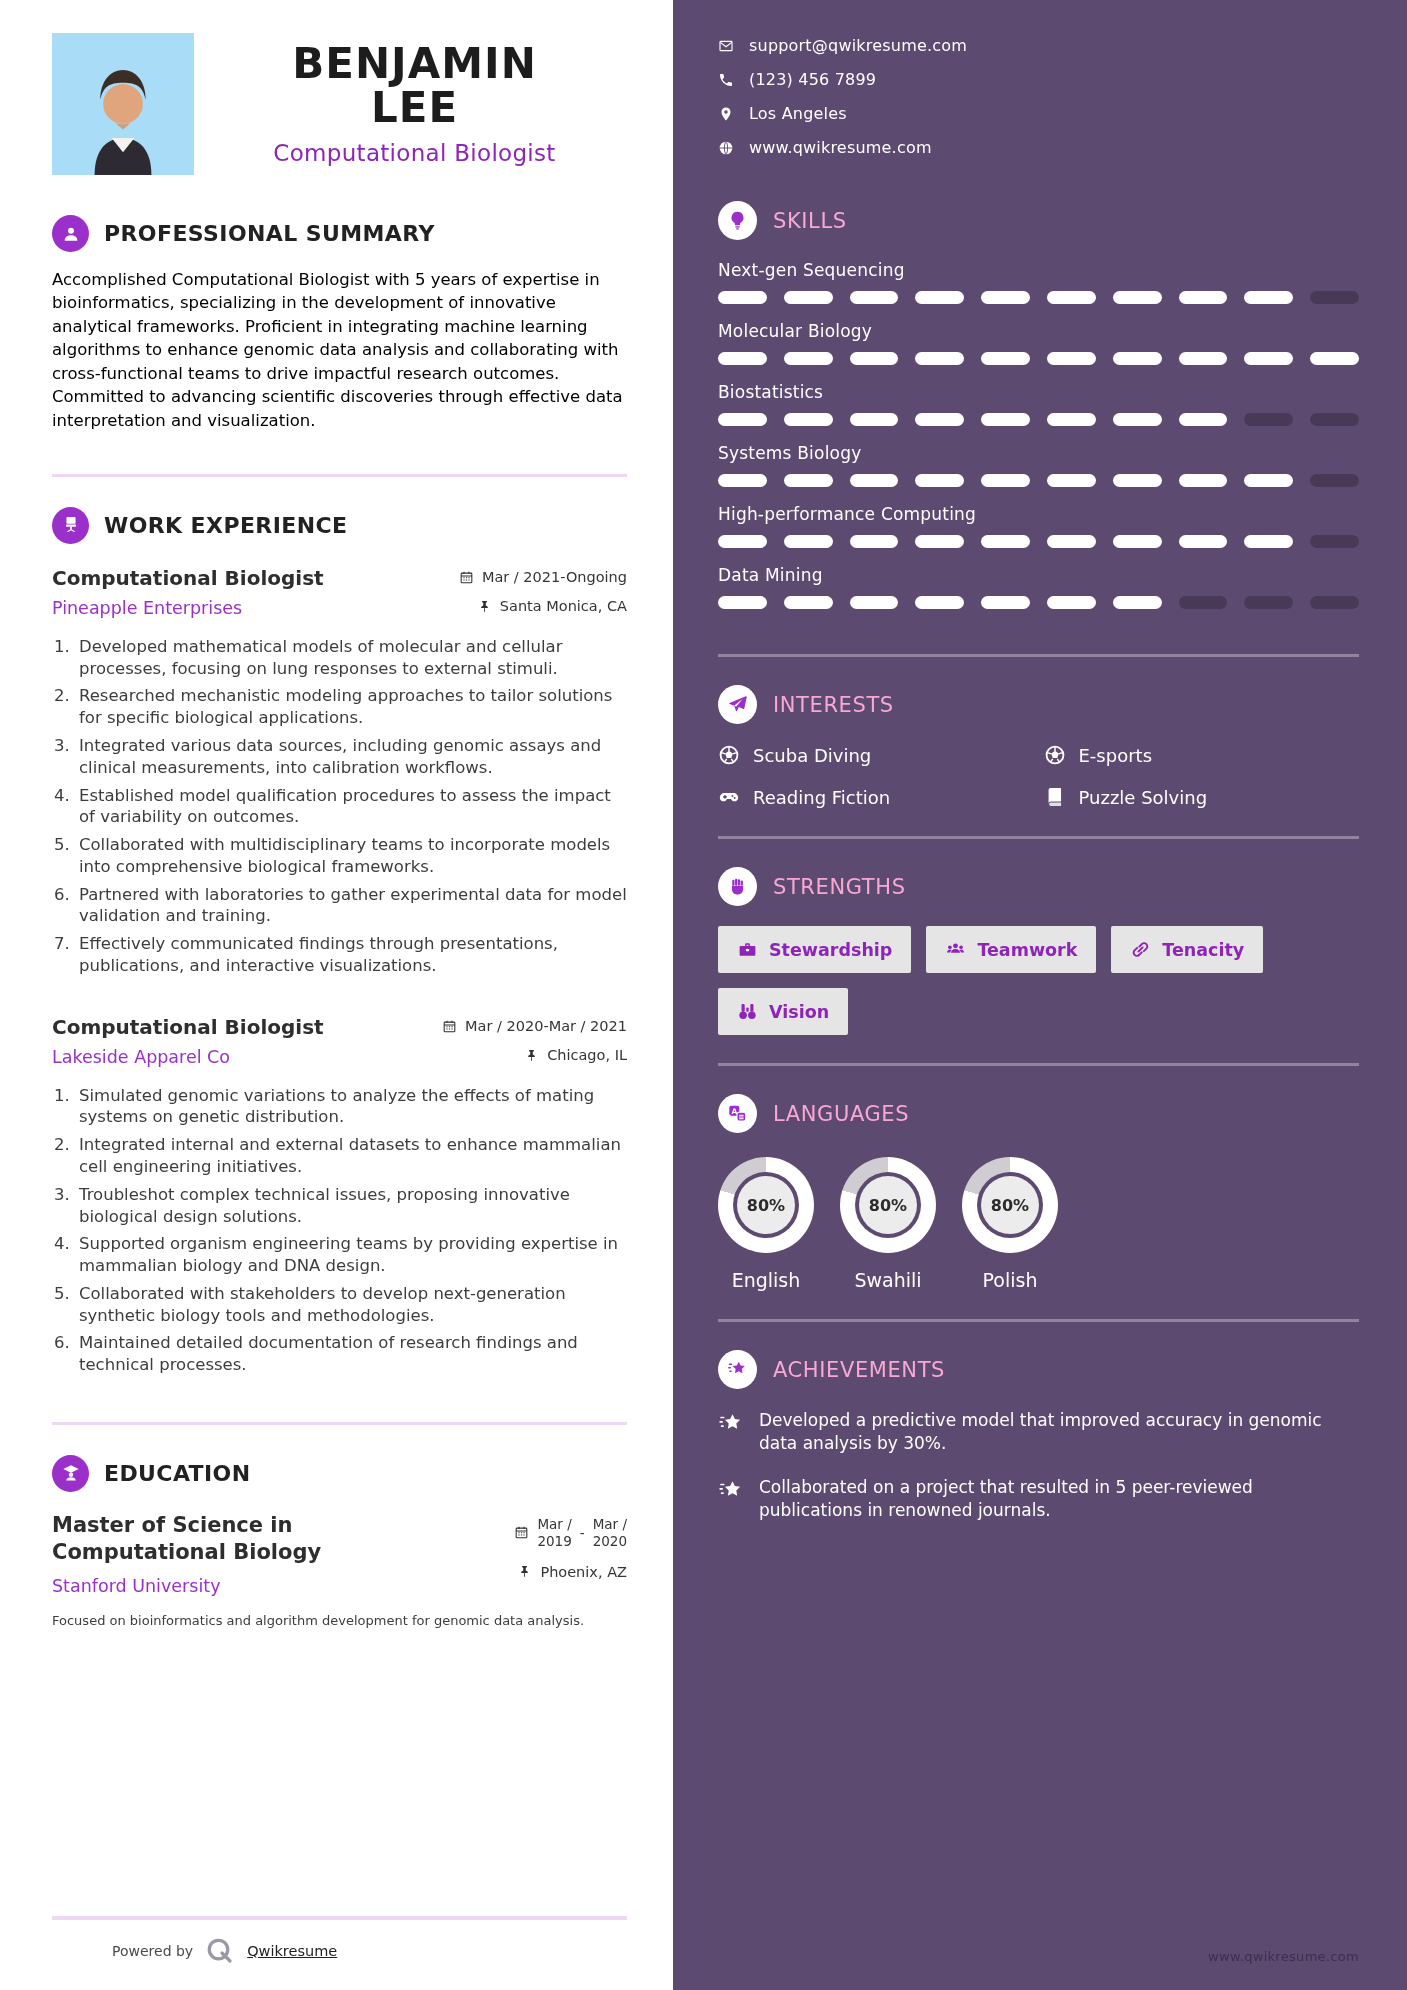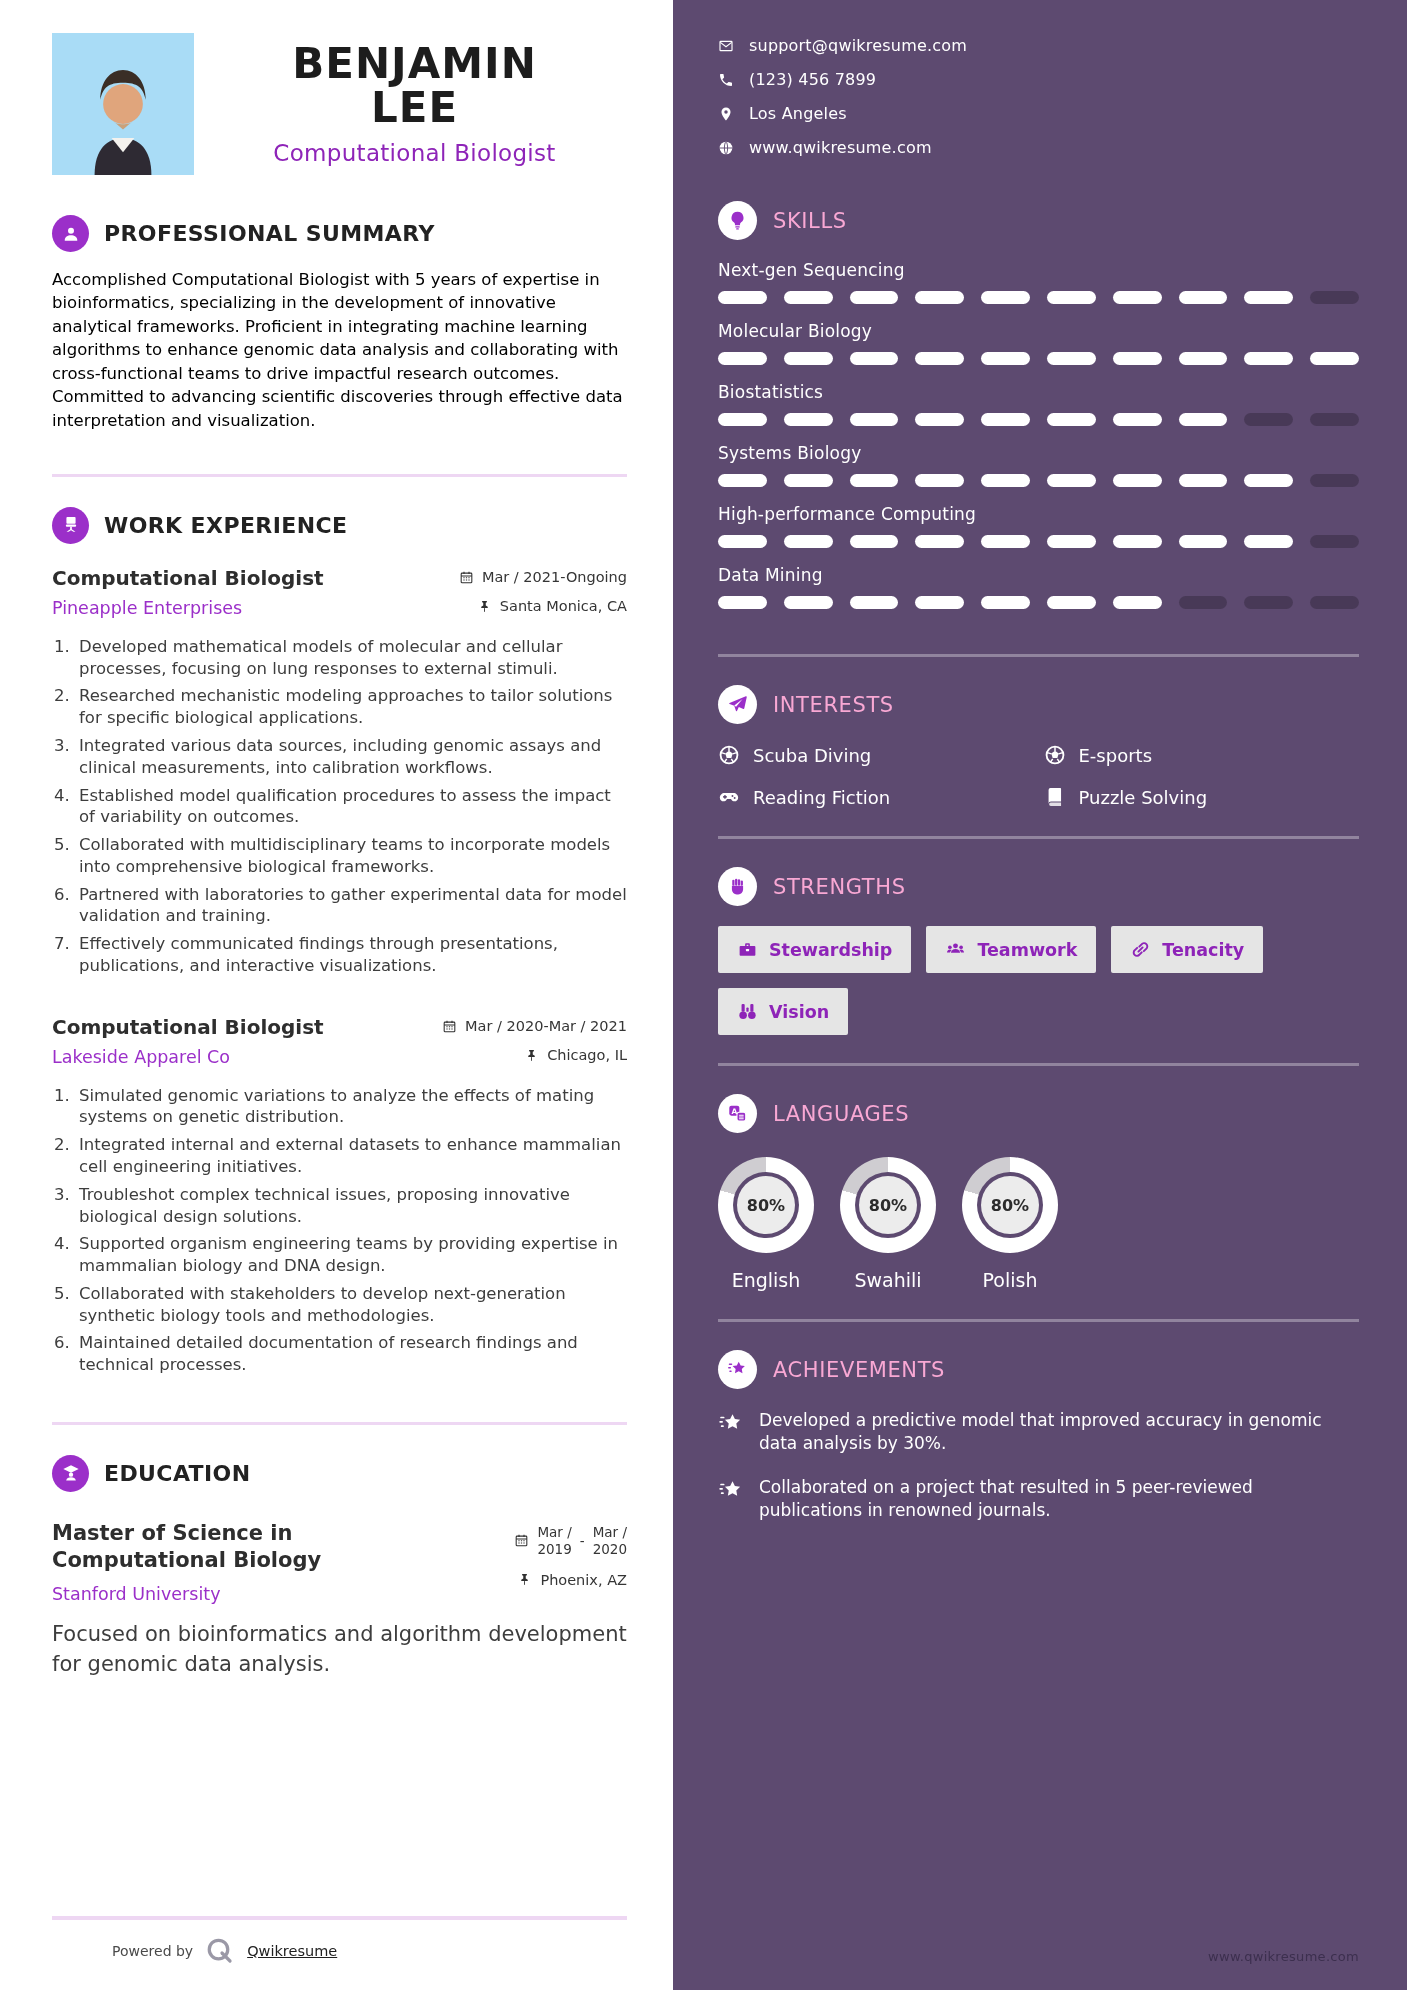--- a/index.html
+++ b/index.html
@@ -39,28 +39,28 @@
   .role{font-size:20px;font-weight:600;color:#2e2e2e;}
   .company{font-size:17.5px;color:var(--accent);margin-top:8px;}
   .meta{display:flex;align-items:center;gap:8px;font-size:14.5px;color:#353535;white-space:nowrap;}
   .meta svg{width:15px;height:15px;fill:#2f2f2f;flex:0 0 auto;}
   .meta.stroked svg{fill:none;stroke:#2f2f2f;stroke-width:1.7;}
 
   ol.bullets{list-style:none;counter-reset:b;margin-top:18px;}
   ol.bullets li{counter-increment:b;position:relative;padding-left:27px;font-size:16.5px;line-height:1.32;color:#3d3d3d;margin-bottom:6px;}
   ol.bullets li::before{content:counter(b) ".";position:absolute;left:2px;color:#3d3d3d;}
 
-  .edu-grid{display:flex;justify-content:space-between;gap:24px;margin-top:12px;}
+  .edu-grid{display:flex;justify-content:space-between;gap:24px;margin-top:4px;}
   .degree{font-size:21px;font-weight:600;color:#2e2e2e;line-height:1.3;max-width:360px;}
   .edu-right{display:flex;flex-direction:column;align-items:flex-end;gap:14px;padding-top:4px;}
   .date-split{display:flex;align-items:center;gap:8px;font-size:13.5px;color:#353535;}
   .date-split svg{width:15px;height:15px;fill:none;stroke:#2f2f2f;stroke-width:1.7;}
   .date-col{display:flex;flex-direction:column;line-height:1.25;}
   .school{font-size:17.5px;color:var(--accent);margin-top:10px;}
-  .edu-desc{font-size:21px;line-height:1.42;color:#3d3d3d;margin-top:16px;}
+  .edu-desc{font-size:13px;line-height:1.42;color:#3d3d3d;margin-top:16px;}
 
   .footer{margin-top:auto;}
   .footer .hr{margin:0 0 16px 0;border-top-width:4px;}
   .powered{display:flex;align-items:center;gap:12px;font-size:14px;color:#4a4a4a;padding-left:60px;}
   .qlogo{width:30px;height:30px;color:#9a98a6;}
   .brand-link{color:#1f1f1f;text-decoration:underline;font-size:14.5px;}
 
   
   .side{width:734px;background:var(--sidebar);color:#fff;display:flex;flex-direction:column;padding:36px 48px 26px 45px;}
   .contact{display:flex;flex-direction:column;gap:15px;margin-bottom:44px;}

